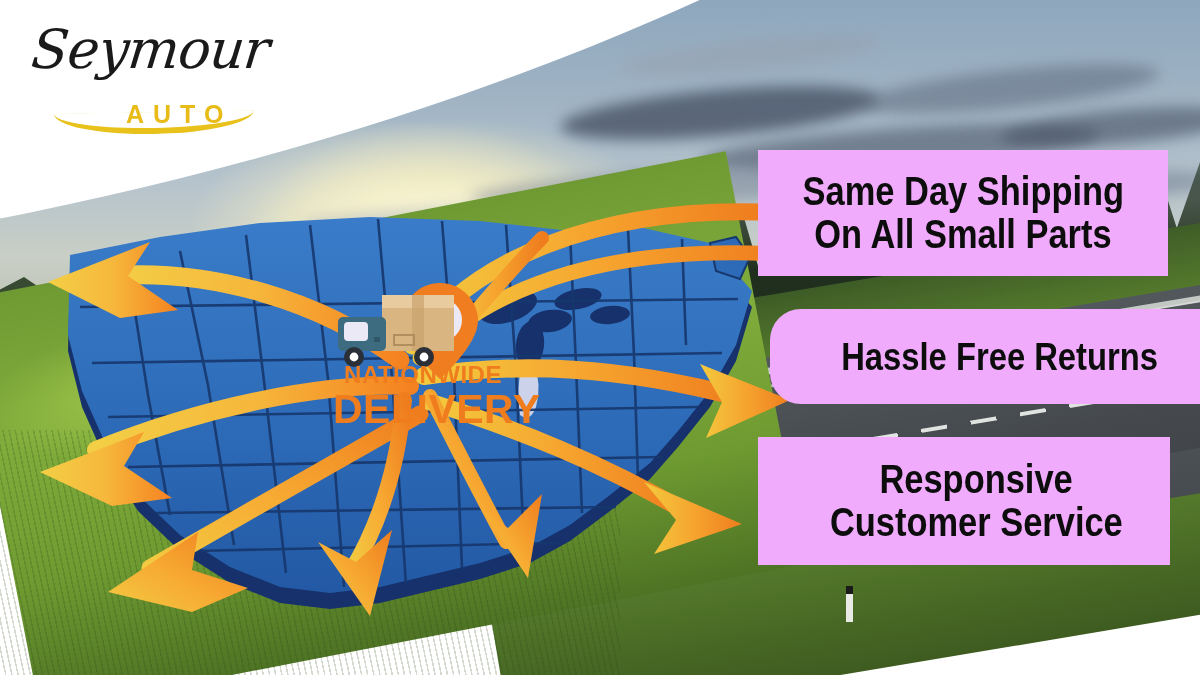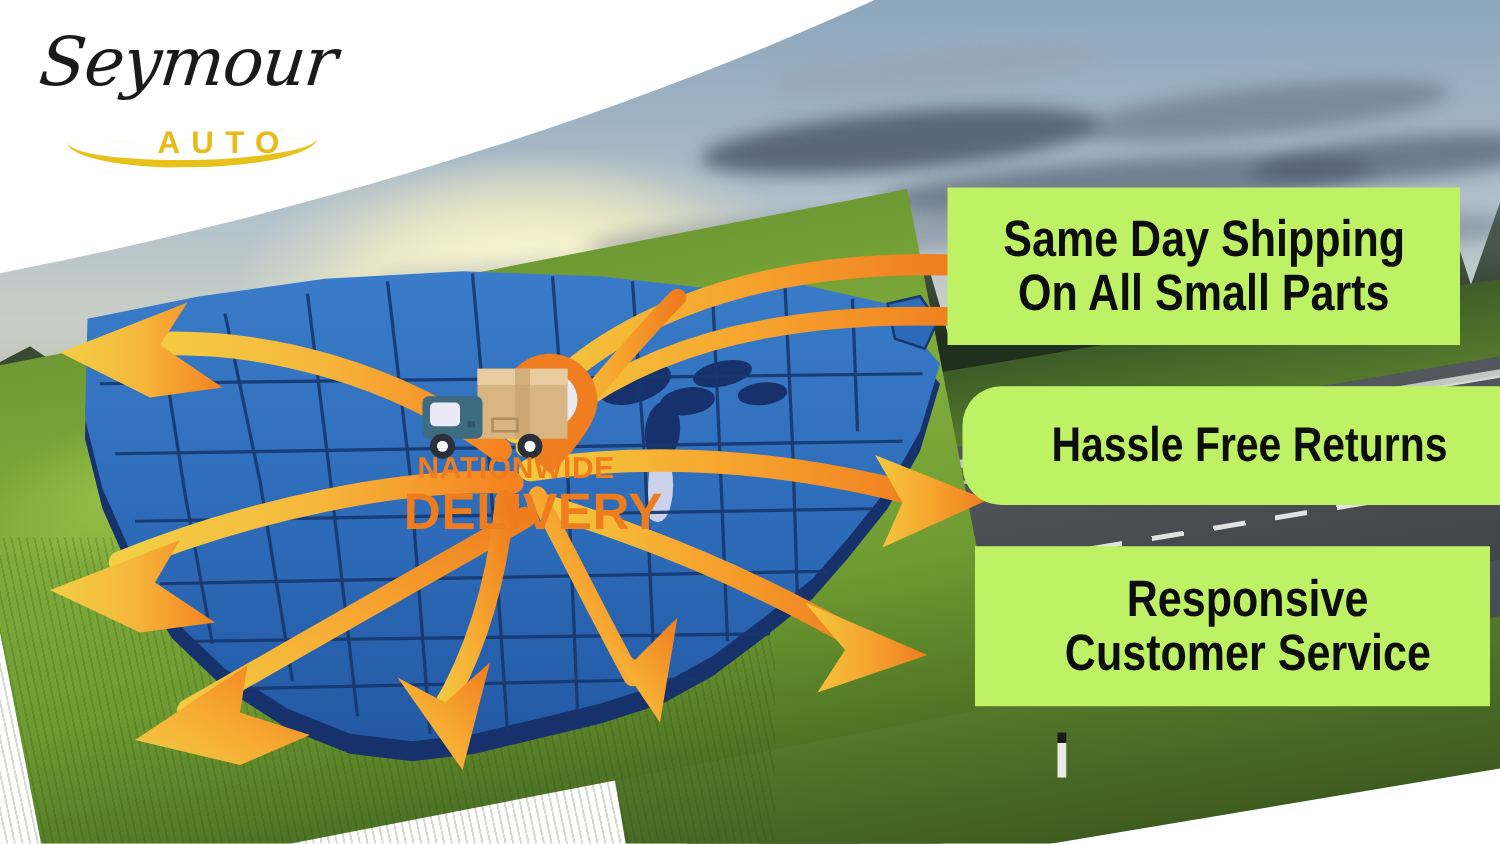--- a/index.html
+++ b/index.html
@@ -151,40 +151,40 @@
   .map-svg{ width:100%; height:100%; display:block; }
 
   
   .arrows{ position:absolute; left:0; top:150px; width:790px; height:470px; }
   .arrows svg{ width:100%; height:100%; display:block; }
 
   
   .badge{ position:absolute; left:320px; top:275px; width:180px; height:175px; }
   .badge-gfx{ position:absolute; left:0; top:0; width:180px; height:110px; }
   .badge-text{
-    position:absolute; left:3px; top:88px; width:180px; text-align:center;
+    position:absolute; left:13px; top:88px; width:180px; text-align:center;
     color:#ef7d1e; font-family:"Liberation Sans", sans-serif; font-weight:700;
   }
   .badge-l1{ font-size:24px; letter-spacing:.5px; line-height:1; }
   .badge-l2{ font-size:41px; letter-spacing:.5px; line-height:1.12; }
 
   
   .fbox{
-    position:absolute; background:#bef264;
+    position:absolute; background:#f0abfc;
     display:flex; flex-direction:column; align-items:center; justify-content:center;
     color:#0d0d0d; font-family:"Liberation Sans Narrow","Liberation Sans", sans-serif;
     font-weight:700; text-align:center;
   }
   .fbox .ln{
     line-height:1.06; white-space:nowrap;
     transform:scaleX(.84); transform-origin:center;
   }
   #fbox1{ left:758px; top:150px;  width:410px; height:126px; font-size:41px; }
   #fbox2{ left:770px; top:309px;  width:460px; height:95px;  font-size:39px;border-radius:31px; }
-  #fbox3{ left:780px; top:437px;  width:412px; height:128px; font-size:41px;padding-left:25px; }
+  #fbox3{ left:758px; top:437px;  width:412px; height:128px; font-size:41px;padding-left:25px; }
 </style>
 </head>
 <body>
 
 <div id="banner">
 
   <div class="photo">
     <div class="sky"></div>
     <div class="glow"></div>
     <div class="cloud cl1"></div>

